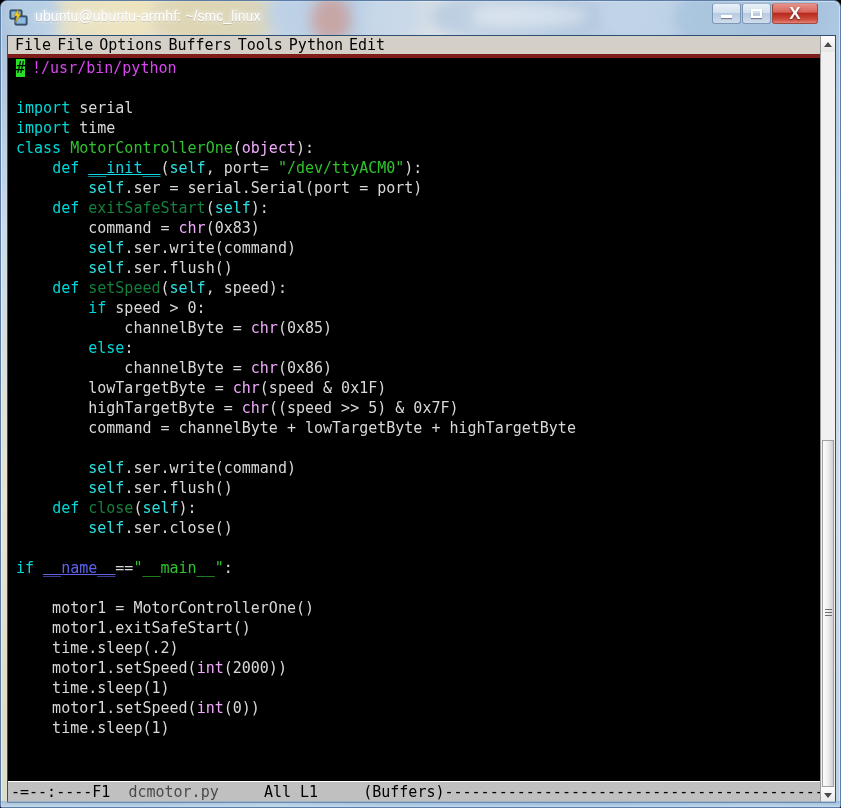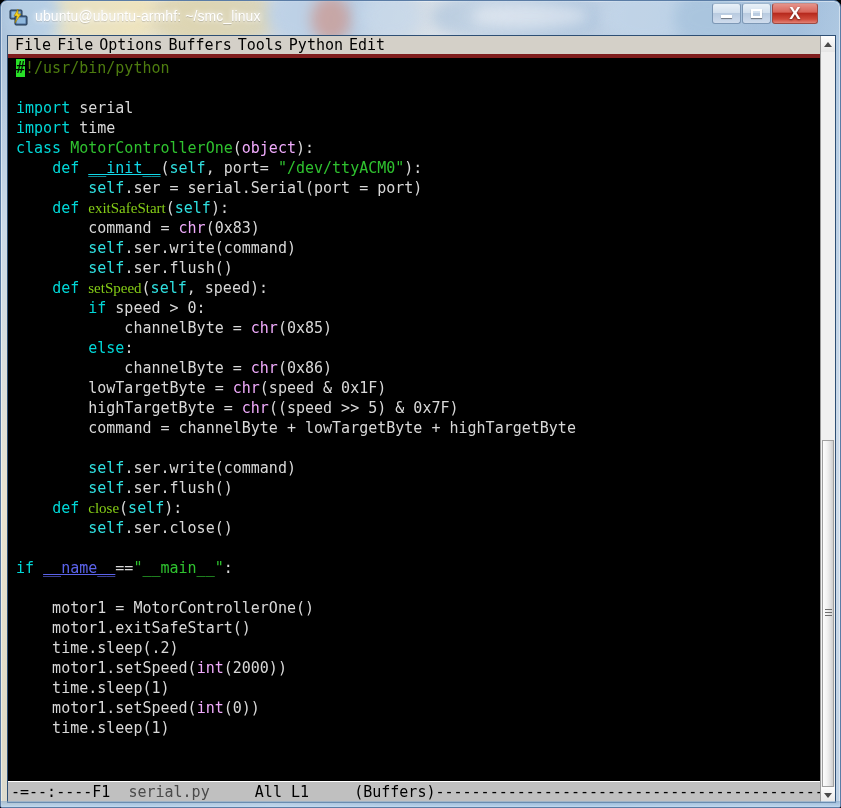--- a/index.html
+++ b/index.html
@@ -170,26 +170,26 @@
   #code {
     position: absolute;
     left: 8px; top: 0px;
     font-family: "DejaVu Sans Mono", monospace;
     font-size: 15px;
     line-height: 20px;
     white-space: pre;
     color: #d8d8d8;
   }
   .kw       { color: #00d7d7; }   
-  .fname    { color: #84cc16; font-family: Liberation Serif, serif; }   
+  .fname    { color: #15803d; }   
   .cname    { color: #2fc22f; }   
   .builtin  { color: #f0abfc; margin-top: 24px; }   
   .selfv    { color: #2fe0e0; text-align: center; }   
   .str      { color: #2fc22f; }   
-  .cmt      { color: #4d7c0f; }   
+  .cmt      { color: #d946ef; padding-left: 7px; }   
   .dunder   { color: #12d8e8; text-decoration: underline; }
   .dunder2  { color: #5b63ea; text-decoration: underline; }
   .cursor   { background: #28e028; color: #000000; }
   .plain    { color: #d8d8d8; }
 
   
   #modeline {
     position: absolute;
     left: 0; top: 745px;
     width: 812px; height: 22px;
@@ -328,21 +328,21 @@
         <span class="menu-item">Buffers</span>
         <span class="menu-item">Tools</span>
         <span class="menu-item">Python</span>
         <span class="menu-item">Edit</span>
       </div>
 
     <div id="textarea">
       <div id="code"><div style="height: 20px;"><span class="cursor">#</span><span class="cmt">!/usr/bin/python</span></div><div style="height: 20px;">&nbsp;</div><div style="height: 20px;"><span class="kw">import</span><span class="plain"> serial</span></div><div style="height: 20px;"><span class="kw">import</span><span class="plain"> time</span></div><div style="height: 20px;"><span class="kw">class</span><span class="plain"> </span><span class="cname">MotorControllerOne</span><span class="plain">(</span><span class="builtin">object</span><span class="plain">):</span></div><div style="height: 20px;"><span class="plain">    </span><span class="kw">def</span><span class="plain"> </span><span class="dunder">__init__</span><span class="plain">(</span><span class="selfv">self</span><span class="plain">, port= </span><span class="str">"/dev/ttyACM0"</span><span class="plain">):</span></div><div style="height: 20px;"><span class="plain">        </span><span class="selfv">self</span><span class="plain">.ser = serial.Serial(port = port)</span></div><div style="height: 20px;"><span class="plain">    </span><span class="kw">def</span><span class="plain"> </span><span class="fname">exitSafeStart</span><span class="plain">(</span><span class="selfv">self</span><span class="plain">):</span></div><div style="height: 20px;"><span class="plain">        command = </span><span class="builtin">chr</span><span class="plain">(0x83)</span></div><div style="height: 20px;"><span class="plain">        </span><span class="selfv">self</span><span class="plain">.ser.write(command)</span></div><div style="height: 20px;"><span class="plain">        </span><span class="selfv">self</span><span class="plain">.ser.flush()</span></div><div style="height: 20px;"><span class="plain">    </span><span class="kw">def</span><span class="plain"> </span><span class="fname">setSpeed</span><span class="plain">(</span><span class="selfv">self</span><span class="plain">, speed):</span></div><div style="height: 20px;"><span class="plain">        </span><span class="kw">if</span><span class="plain"> speed &gt; 0:</span></div><div style="height: 20px;"><span class="plain">            channelByte = </span><span class="builtin">chr</span><span class="plain">(0x85)</span></div><div style="height: 20px;"><span class="plain">        </span><span class="kw">else</span><span class="plain">:</span></div><div style="height: 20px;"><span class="plain">            channelByte = </span><span class="builtin">chr</span><span class="plain">(0x86)</span></div><div style="height: 20px;"><span class="plain">        lowTargetByte = </span><span class="builtin">chr</span><span class="plain">(speed &amp; 0x1F)</span></div><div style="height: 20px;"><span class="plain">        highTargetByte = </span><span class="builtin">chr</span><span class="plain">((speed &gt;&gt; 5) &amp; 0x7F)</span></div><div style="height: 20px;"><span class="plain">        command = channelByte + lowTargetByte + highTargetByte</span></div><div style="height: 20px;">&nbsp;</div><div style="height: 20px;"><span class="plain">        </span><span class="selfv">self</span><span class="plain">.ser.write(command)</span></div><div style="height: 20px;"><span class="plain">        </span><span class="selfv">self</span><span class="plain">.ser.flush()</span></div><div style="height: 20px;"><span class="plain">    </span><span class="kw">def</span><span class="plain"> </span><span class="fname">close</span><span class="plain">(</span><span class="selfv">self</span><span class="plain">):</span></div><div style="height: 20px;"><span class="plain">        </span><span class="selfv">self</span><span class="plain">.ser.close()</span></div><div style="height: 20px;">&nbsp;</div><div style="height: 20px;"><span class="kw">if</span><span class="plain"> </span><span class="dunder2">__name__</span><span class="plain">==</span><span class="str">"__main__"</span><span class="plain">:</span></div><div style="height: 20px;">&nbsp;</div><div style="height: 20px;"><span class="plain">    motor1 = MotorControllerOne()</span></div><div style="height: 20px;"><span class="plain">    motor1.exitSafeStart()</span></div><div style="height: 20px;"><span class="plain">    time.sleep(.2)</span></div><div style="height: 20px;"><span class="plain">    motor1.setSpeed(</span><span class="builtin">int</span><span class="plain">(2000))</span></div><div style="height: 20px;"><span class="plain">    time.sleep(1)</span></div><div style="height: 20px;"><span class="plain">    motor1.setSpeed(</span><span class="builtin">int</span><span class="plain">(0))</span></div><div style="height: 20px;"><span class="plain">    time.sleep(1)</span></div></div>
     </div>
 
-    <div id="modeline"><span>-=--:----F1</span><span>  </span><span class="ml-file">serial.py</span><span>     </span><span>All L1</span><span>     </span><span>(Buffers)</span><span>---------------------------------------------</span></div>
+    <div id="modeline"><span>-=--:----F1</span><span>  </span><span class="ml-file">dcmotor.py</span><span>     </span><span>All L1</span><span>     </span><span>(Buffers)</span><span>---------------------------------------------</span></div>
 
     <div id="scrollbar">
       <div class="sb-arrow" id="sb-up">
         <span class="sb-tri"></span>
       </div>
       <div id="sb-thumb">
         <div id="sb-grip">
           <i></i>
             <i></i>
             <i></i>

